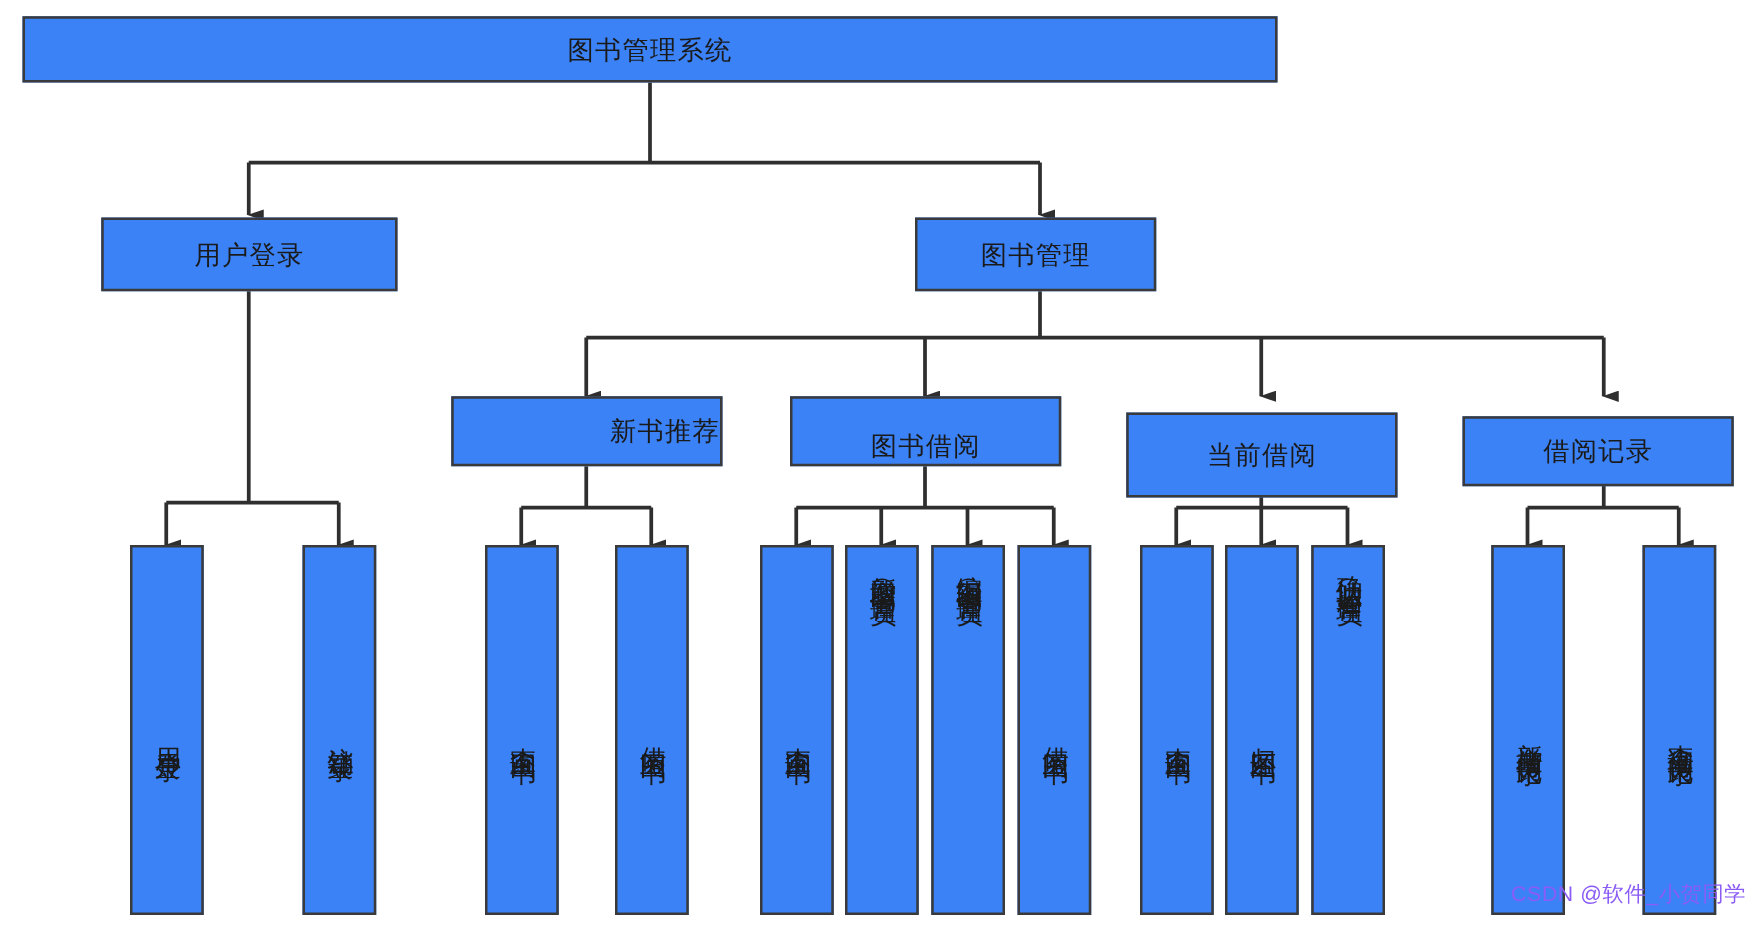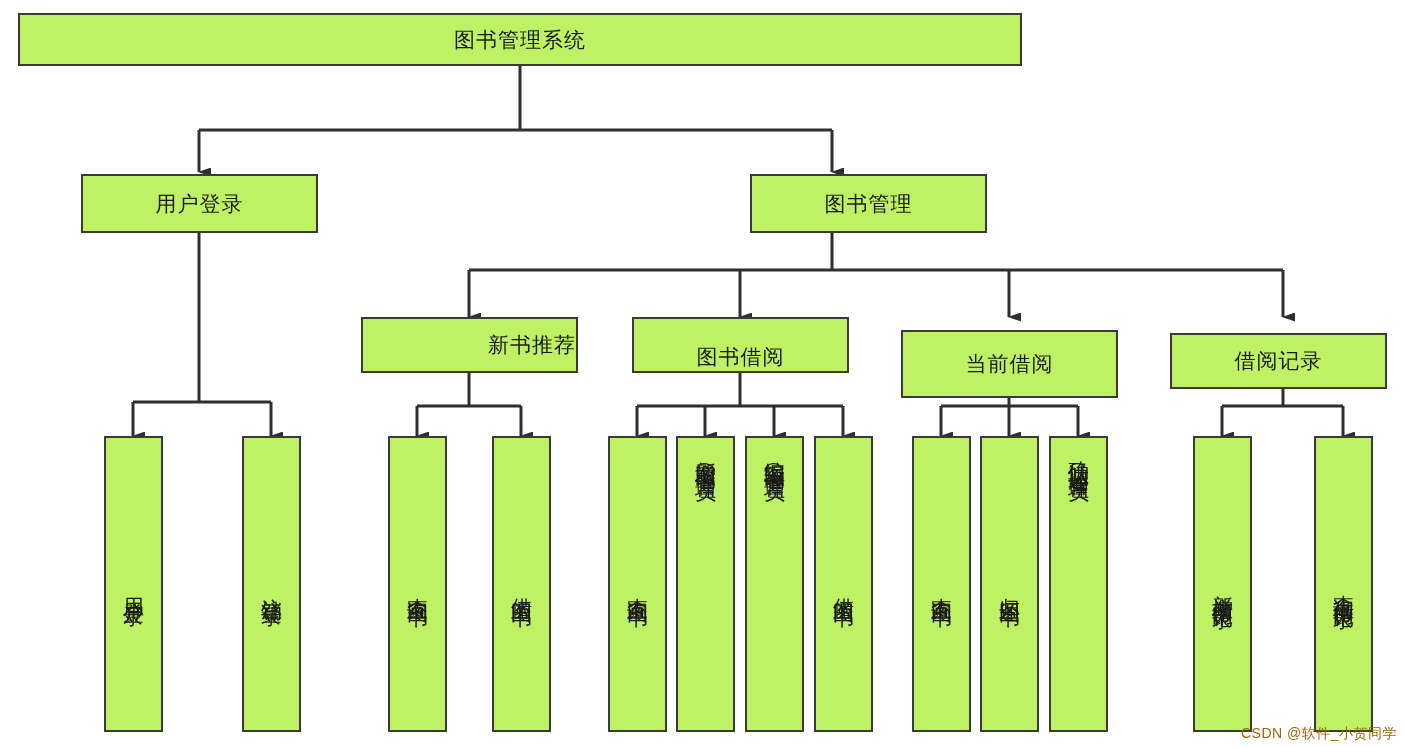--- a/index.html
+++ b/index.html
@@ -1,26 +1,26 @@
 <!DOCTYPE html>
 <html><head>
 <meta charset="utf-8">
 <style>
   html,body{margin:0;padding:0;background:#ffffff;}
   body{font-family:"Liberation Sans","DejaVu Sans",sans-serif;}
   #stage{position:relative;width:1405px;height:747px;background:#ffffff;overflow:hidden;}
   svg.wires{position:absolute;left:0;top:0;width:1405px;height:747px;pointer-events:none;}
-  .node{position:absolute;box-sizing:border-box;background:#bef264;border:2px solid #3a3a3a;
+  .node{position:absolute;box-sizing:border-box;background:#3b82f6;border:2px solid #3a3a3a;
         display:flex;align-items:center;justify-content:center;color:#1a1a1a;}
   .node.h{font-size:21px;letter-spacing:1px;}
   .node.v{padding-top:6px;align-items:flex-start;}
   .vtext{writing-mode:vertical-rl;text-orientation:upright;font-size:21px;
          letter-spacing:3px;line-height:1.05;white-space:nowrap;}
   .node.v.mid{align-items:center;}
-  .watermark{position:absolute;right:8px;bottom:4px;font-size:14px;color:#a16207;
+  .watermark{position:absolute;right:8px;bottom:20px;font-size:17px;color:#8b5cf6;
              letter-spacing:0.5px;white-space:nowrap;}
 </style>
 </head>
 <body>
 
 <div id="stage">
 
   <svg class="wires" viewBox="0 0 1405 747">
     <defs>
       <marker id="arw" markerWidth="12" markerHeight="14" refX="4.5" refY="12" orient="auto" markerUnits="userSpaceOnUse">
@@ -74,21 +74,21 @@
     </g>
   </svg>
 
   <div class="node h" style="left:18px;top:13px;width:1004px;height:53px;">
     <span>图书管理系统</span>
   </div>
 
   <div class="node h" style="left:81px;top:174px;width:237px;height:59px;">
     <span>用户登录</span>
   </div>
-  <div class="node h" style="left:750px;top:174px;width:237px;height:59px;">
+  <div class="node h" style="left:732px;top:174px;width:193px;height:59px;">
     <span>图书管理</span>
   </div>
 
   <div class="node h" style="left:361px;top:317px;width:217px;height:56px;justify-content:flex-end;">
     <span>新书推荐</span>
   </div>
   <div class="node h" style="left:632px;top:317px;width:217px;height:56px;align-items:flex-end;">
     <span>图书借阅</span>
   </div>
   <div class="node h" style="left:901px;top:330px;width:217px;height:68px;">

